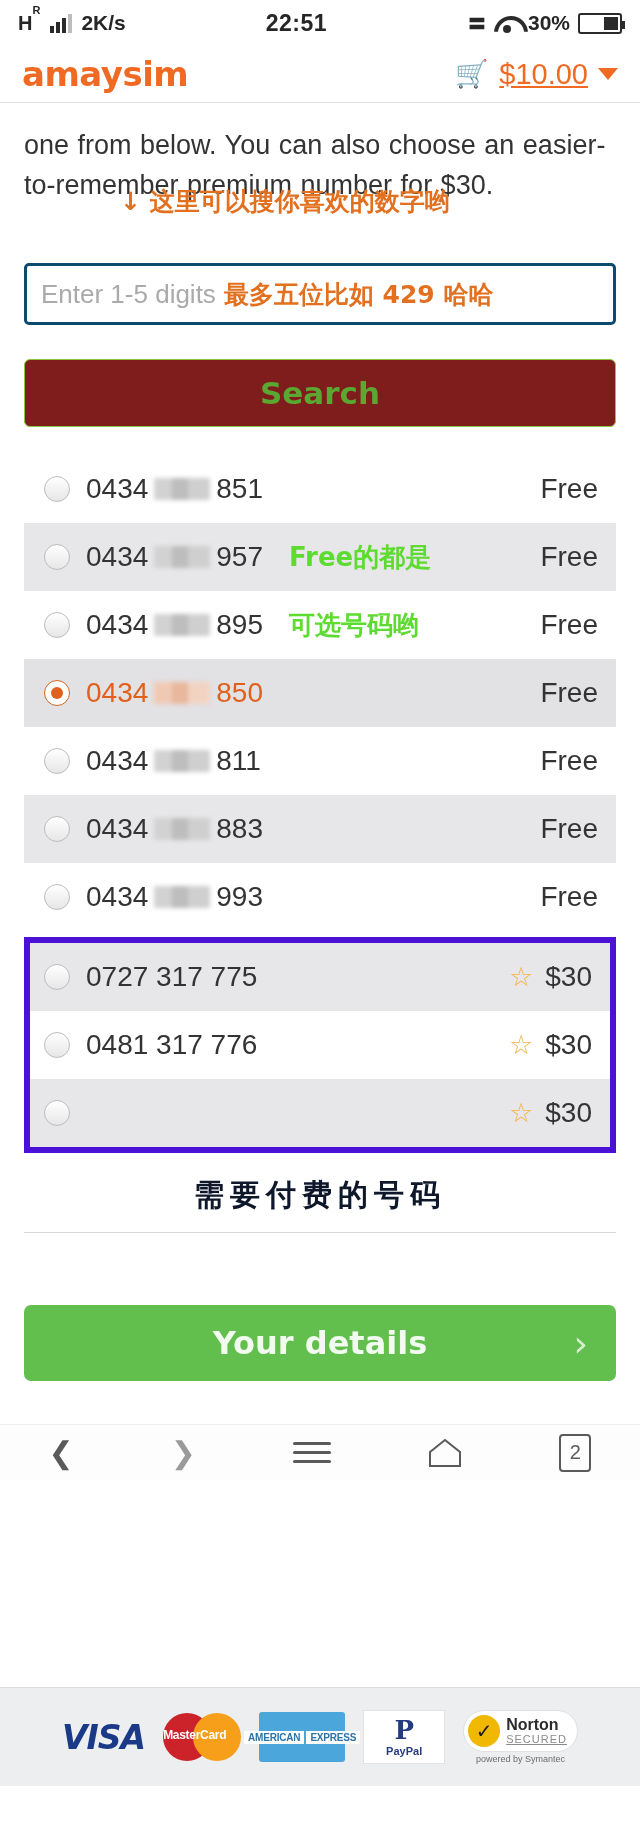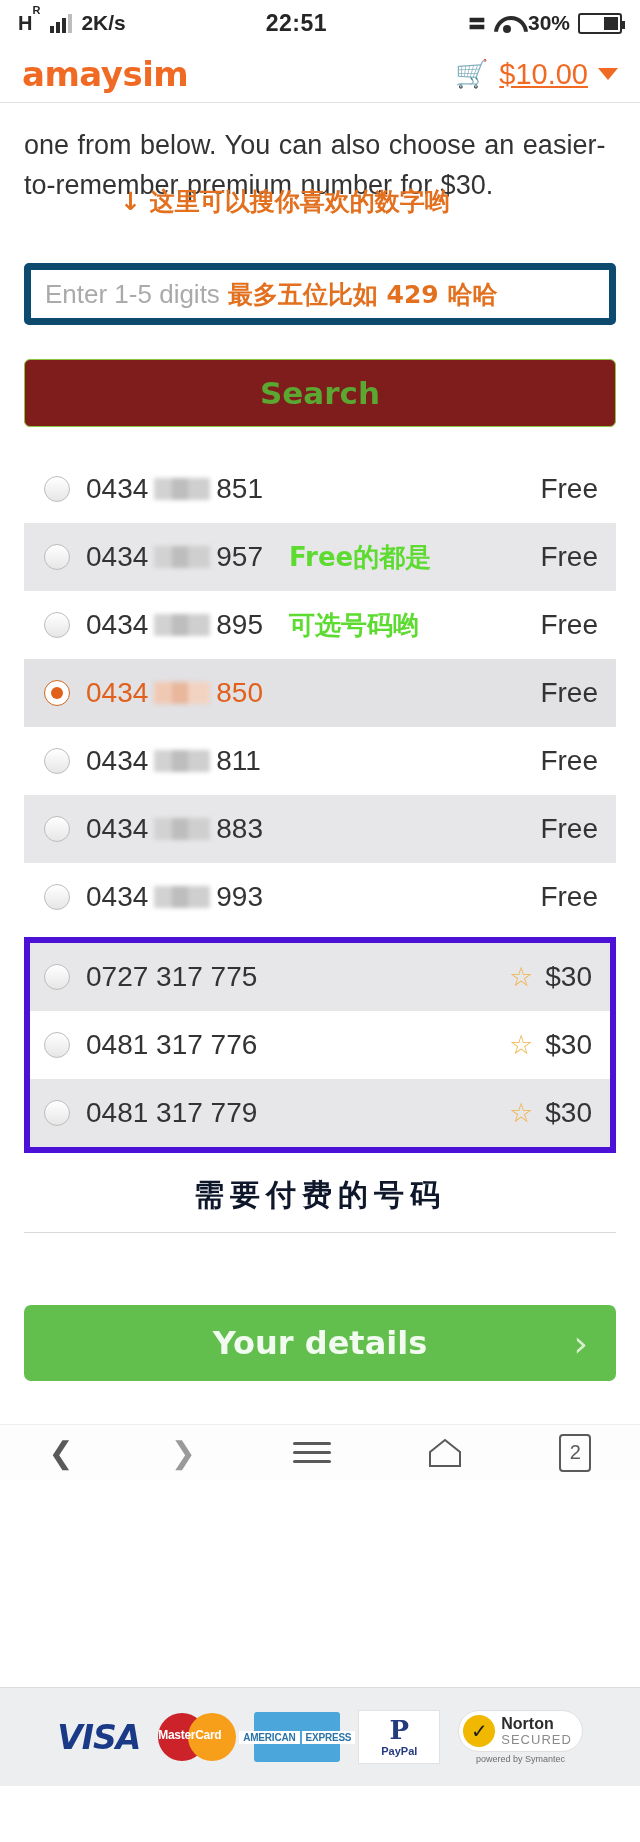--- a/index.html
+++ b/index.html
@@ -66,21 +66,21 @@
 
   .ann-orange {
     color:#e2701e; font-size:25px; font-weight:600;
     font-family:"DejaVu Sans", sans-serif;
   }
   .ann-top {
     position:absolute; left:120px; top:82px; white-space:nowrap;
   }
 
   .searchbox {
-    margin-top: 58px; height: 62px; border:7px solid #0c4a6e; border-radius:5px;
+    margin-top: 58px; height: 62px; border:3px solid #0c4a6e; border-radius:5px;
     background:#fff; display:flex; align-items:center; padding: 0 14px;
     position:relative;
   }
   .ph { color:#aaaaaa; font-size:26px; }
   .ann-in { color:#e2701e; font-size:25px; font-weight:600; margin-left:8px; font-family:"DejaVu Sans", sans-serif;}
 
   .searchbtn {
     margin-top: 34px; height: 68px; border:1px solid #8cc63f; border-radius:6px;
     background:#7f1d1d; color:#5aa832; font-size:31px; font-weight:700;
     display:flex; align-items:center; justify-content:center;
@@ -189,21 +189,21 @@
     display:flex; align-items:center; gap:6px; background:#fff;
     border:1px solid #e0e0e0; border-radius:26px; padding:4px 10px 4px 4px;
   }
   .norton .chk {
     width:32px; height:32px; border-radius:50%;
     background:#f0b800; color:#1d1d1d; font-size:20px;
     display:flex; align-items:center; justify-content:center;
   }
   .norton .ntxt { line-height:1.05; }
   .norton .n1 { font-size:16px; font-weight:700; color:#2c2c2c; }
-  .norton .n2 { font-size:13px; color:#8a8a8a; letter-spacing:1px; }
+  .norton .n2 { font-size:11px; color:#8a8a8a; letter-spacing:1px;text-decoration:underline; }
   .norton-sub { font-size:9px; color:#6d6d6d; text-align:center; margin-top:2px;}
   .nortonwrap { display:flex; flex-direction:column; align-items:center;}
 
   
   .navbar {
     position:absolute; left:0; right:0; bottom:0; height:56px; background:#fdfdfd;
     display:flex; align-items:center; justify-content:space-around;
     border-top:1px solid #efefef;
   }
   .navbtn { color:#5a5a5a; font-size:30px; font-weight:300; line-height:1; }
@@ -358,21 +358,20 @@
       <div class="numrow">
         <span class="radio"></span>
         <span class="num">0481 317 776</span>
         <span class="pricewrap">
           <span class="star">☆</span>
           <span class="price">$30</span>
         </span>
       </div>
       <div class="numrow alt">
         <span class="radio"></span>
-        <span class="num">0481 317 779</span>
         <span class="pricewrap">
           <span class="star">☆</span>
           <span class="price">$30</span>
         </span>
       </div>
     </div>
 
     <div class="ann-purple">需要付费的号码</div>
     <div class="divider"></div>
 

